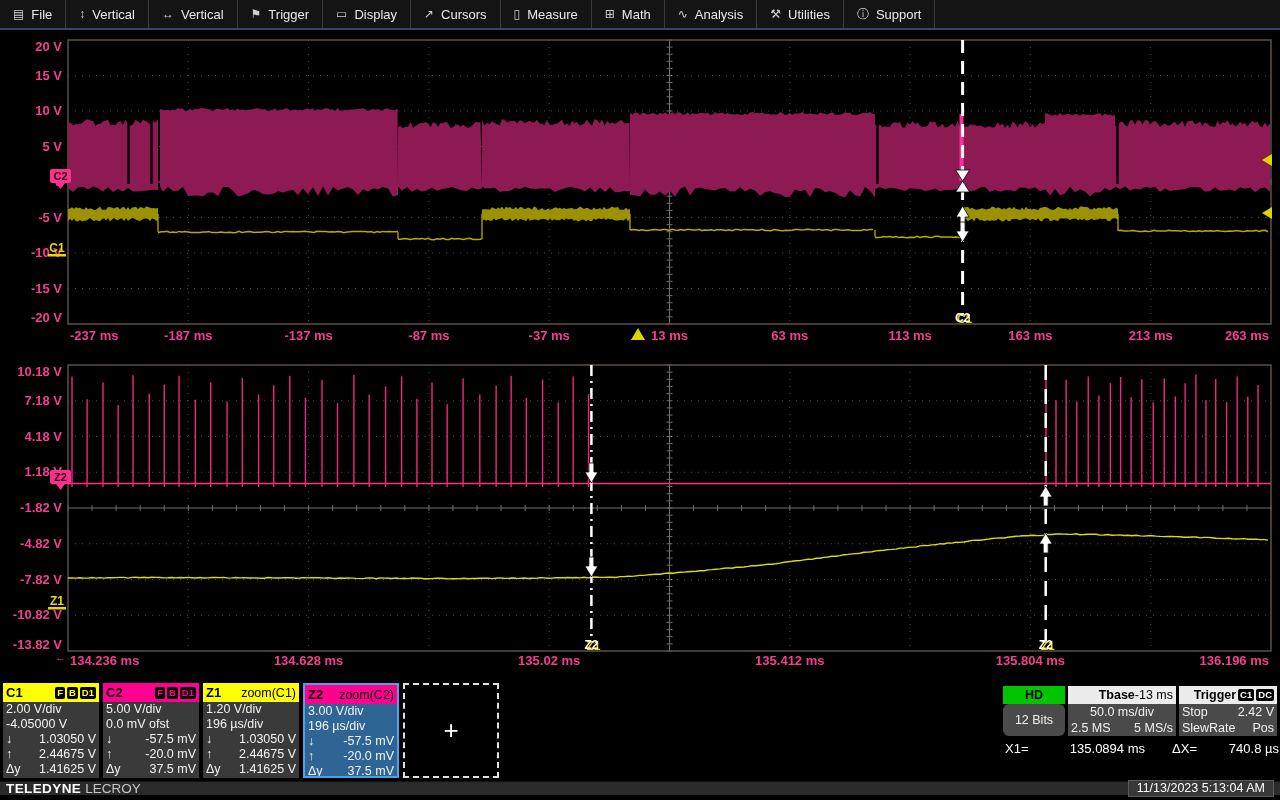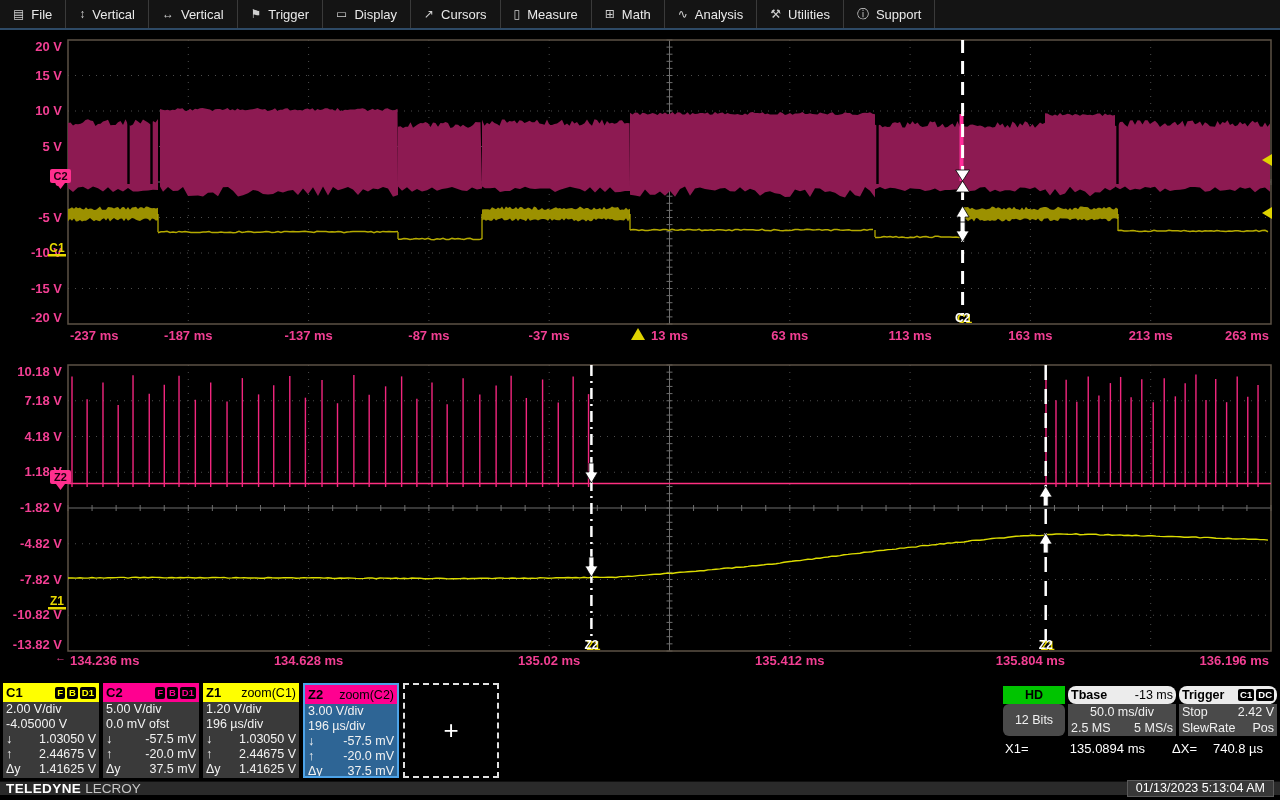--- a/index.html
+++ b/index.html
@@ -31,32 +31,32 @@
     display:flex;align-items:center;justify-content:center;color:#fff;font-size:26px;
     font-weight:300;}
   
   .infobox{position:absolute;box-sizing:border-box;font-size:12.5px;color:#f0f0f0;z-index:4;}
   #hdbox{left:1003px;top:686px;width:62px;}
   #hdbox .ib-hdr{height:18px;background:#00c400;color:#000;font-weight:bold;
     display:flex;align-items:center;justify-content:center;}
   #hdbox .ib-body{background:#4a4a4a;height:32px;display:flex;align-items:center;justify-content:center;border-radius:6px;}
   #tbasebox{left:1068px;top:686px;width:108px;}
   #trigbox{left:1179px;top:686px;width:98px;}
-  .ib-hdr2{height:18px;background:#ececec;color:#000;display:flex;justify-content:space-between;
-    align-items:center;padding:0 3px;border-radius:8px;}
+  .ib-hdr2{height:18px;background:#ececec;color:#000;display:flex;justify-content:flex-end;
+    align-items:center;padding:0 3px;}
   .ib-body2{background:#4a4a4a;height:32px;padding:0 3px;}
   .ibrow{height:16px;line-height:16px;display:flex;justify-content:space-between;white-space:nowrap;}
   .ibrow.right{justify-content:center;}
   .tbadges{display:flex;}
   .tbadges span{background:#000;color:#fff;border-radius:2px;font-size:9.5px;font-weight:bold;
     padding:0 2px;margin-left:2px;line-height:12px;}
   #readout{position:absolute;left:1005px;top:740px;width:274px;color:#fff;font-size:13px;z-index:4;}
   .rrow{display:flex;height:17px;line-height:17px;white-space:nowrap;}
   .rl{width:38px;}.rv{width:102px;text-align:right;}.rl2{width:52px;text-align:right;}
-  .rv2{flex:1;text-align:center;}
+  .rv2{flex:1;text-align:right;}
   
   .statusbar{position:absolute;left:0;top:781px;width:1280px;height:14px;background:#2a2a2a;
     border-top:1px solid #101010;display:flex;align-items:center;justify-content:space-between;
     padding:0 6px;box-sizing:border-box;z-index:5;}
   .brand{font-size:13.5px;color:#fff;font-weight:bold;letter-spacing:.4px;}
   .brand .light{font-weight:normal;color:#c6c6c6;margin-left:4px;letter-spacing:0;}
   .clock{background:#383838;border:1px solid #5a5a5a;color:#fff;font-size:12.5px;
     padding:0 8px;height:15px;line-height:15px;}
 </style>
 </head>
@@ -646,15 +646,15 @@
       <span class="rv">135.0894 ms</span>
       <span class="rl2">ΔX=</span>
       <span class="rv2">740.8 µs</span>
     </div>
   </div>
 
   <div class="statusbar">
     <div class="brand">
       <span>TELEDYNE</span><span class="light">LECROY</span>
     </div>
-    <div class="clock">01/13/2023 5:13:04 AM</div>
+    <div class="clock">11/13/2023 5:13:04 AM</div>
   </div>
 </div>
 
 </body></html>

